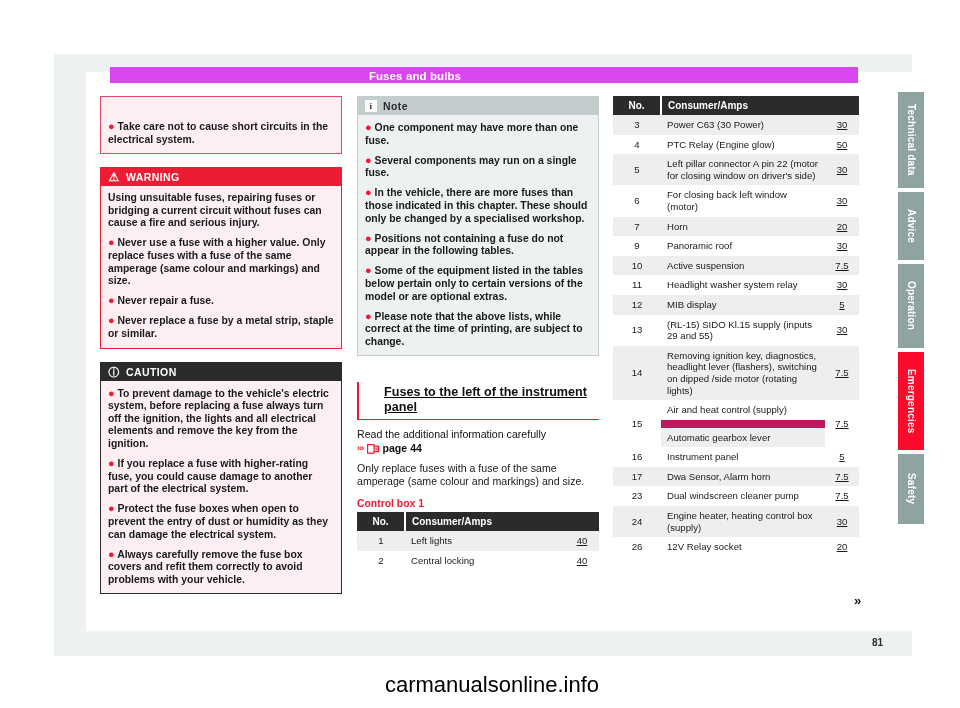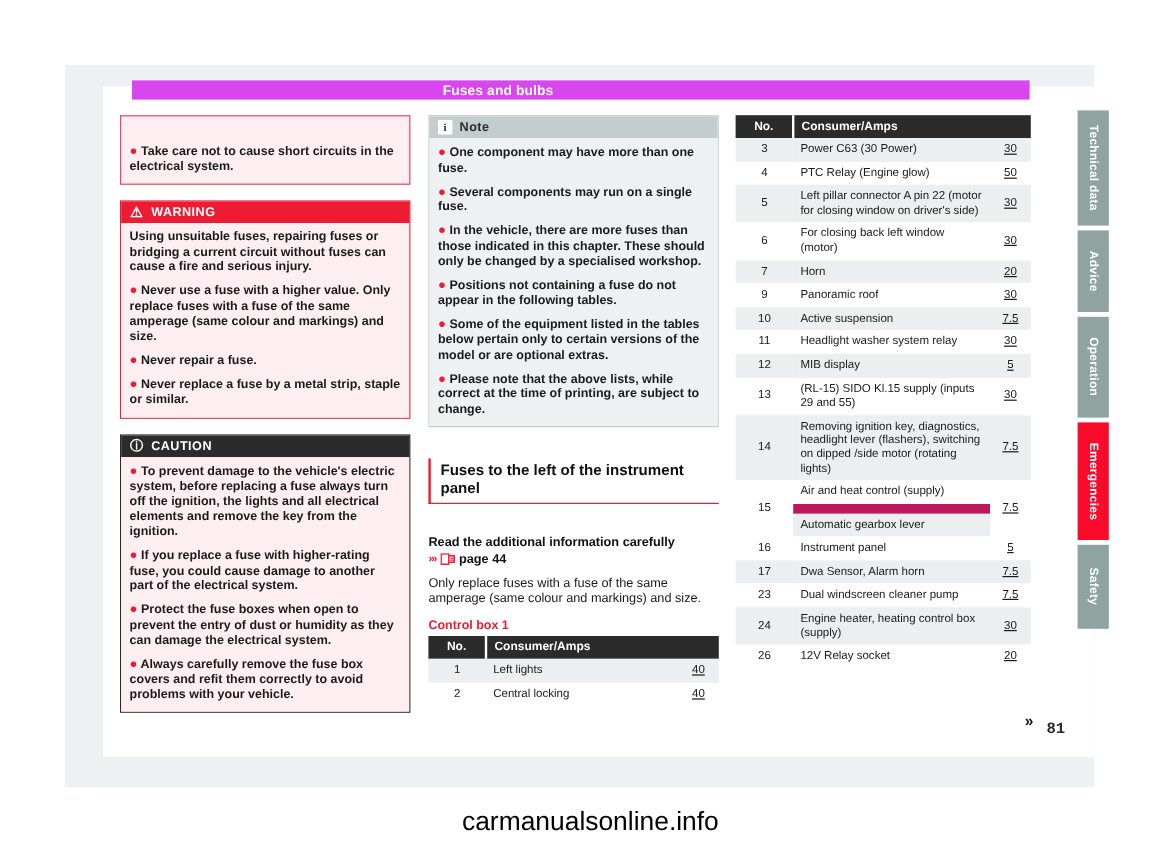--- a/index.html
+++ b/index.html
@@ -76,26 +76,26 @@
     font-size: 10.4px; line-height: 12.6px; color: #1a1a1a;
     font-weight: bold; margin-bottom: 6.5px;
   }
   p.t:last-child { margin-bottom: 0; }
   p.t .bullet { color: #ed1b34; font-size: 11px; }
 
   
   .sec-head {
     border-left: 2.5px solid #ed1b34;
     border-bottom: 1.2px solid #ed1b34;
-    padding: 3px 0 4px 8px;
-    margin-top: 26px; margin-bottom: 26px;
+    padding: 3px 0 4px 25px;
+    margin-top: 26px; margin-bottom: 8px; text-decoration: underline;
   }
   .sec-head h2 { font-size: 12.6px; line-height: 15px; color: #111; font-weight: bold; }
 
-  .subhead { font-size: 10.6px; line-height: 13px; font-weight: bold; color: #111; }
+  .subhead { font-size: 10.6px; line-height: 13px; font-weight: normal; color: #111; }
   .pageref { font-size: 10.6px; line-height: 14px; font-weight: bold; color: #111;
              display: flex; align-items: center; gap: 3px; margin-bottom: 7px; }
   .chev { color: #ed1b34; font-size: 9.5px; letter-spacing: -1px; font-weight: bold; }
   .refbook { display:inline-block; width: 13px; height: 10px; position: relative; }
 
   p.body {
     font-size: 10.6px; line-height: 12.8px; color: #1a1a1a; margin-bottom: 10px;
   }
   .red-label { color: #ed1b34; font-size: 10.4px; font-weight: bold; margin-bottom: 3px; }
 
@@ -122,22 +122,22 @@
     width: 26px; background: #8fa3a1; color: #ffffff;
     writing-mode: vertical-rl; text-orientation: mixed;
     font-size: 10px; font-weight: bold; letter-spacing: .2px;
     display: flex; align-items: center; justify-content: center;
     margin-bottom: 4px;
   }
   .tab.active { background: #fa0a2b; }
 
   
   .pagenum {
-    position: absolute; left: 872px; top: 600px;
-    font-size: 13px; font-weight: bold; color: #2b2b2b; font-family: Liberation Mono, monospace;
+    position: absolute; left: 872px; top: 637px;
+    font-size: 10px; font-weight: bold; color: #2b2b2b;
   }
   .chev-more {
     position: absolute; left: 854px; top: 593px;
     font-size: 13px; font-weight: bold; color: #111; letter-spacing: -2px;
   }
   .watermark {
     position: absolute; left: 0; top: 672px; width: 936px;
     text-align: center; font-size: 22px; color: #000000;
     font-family: "Liberation Sans", sans-serif;
     padding-left: 48px;

